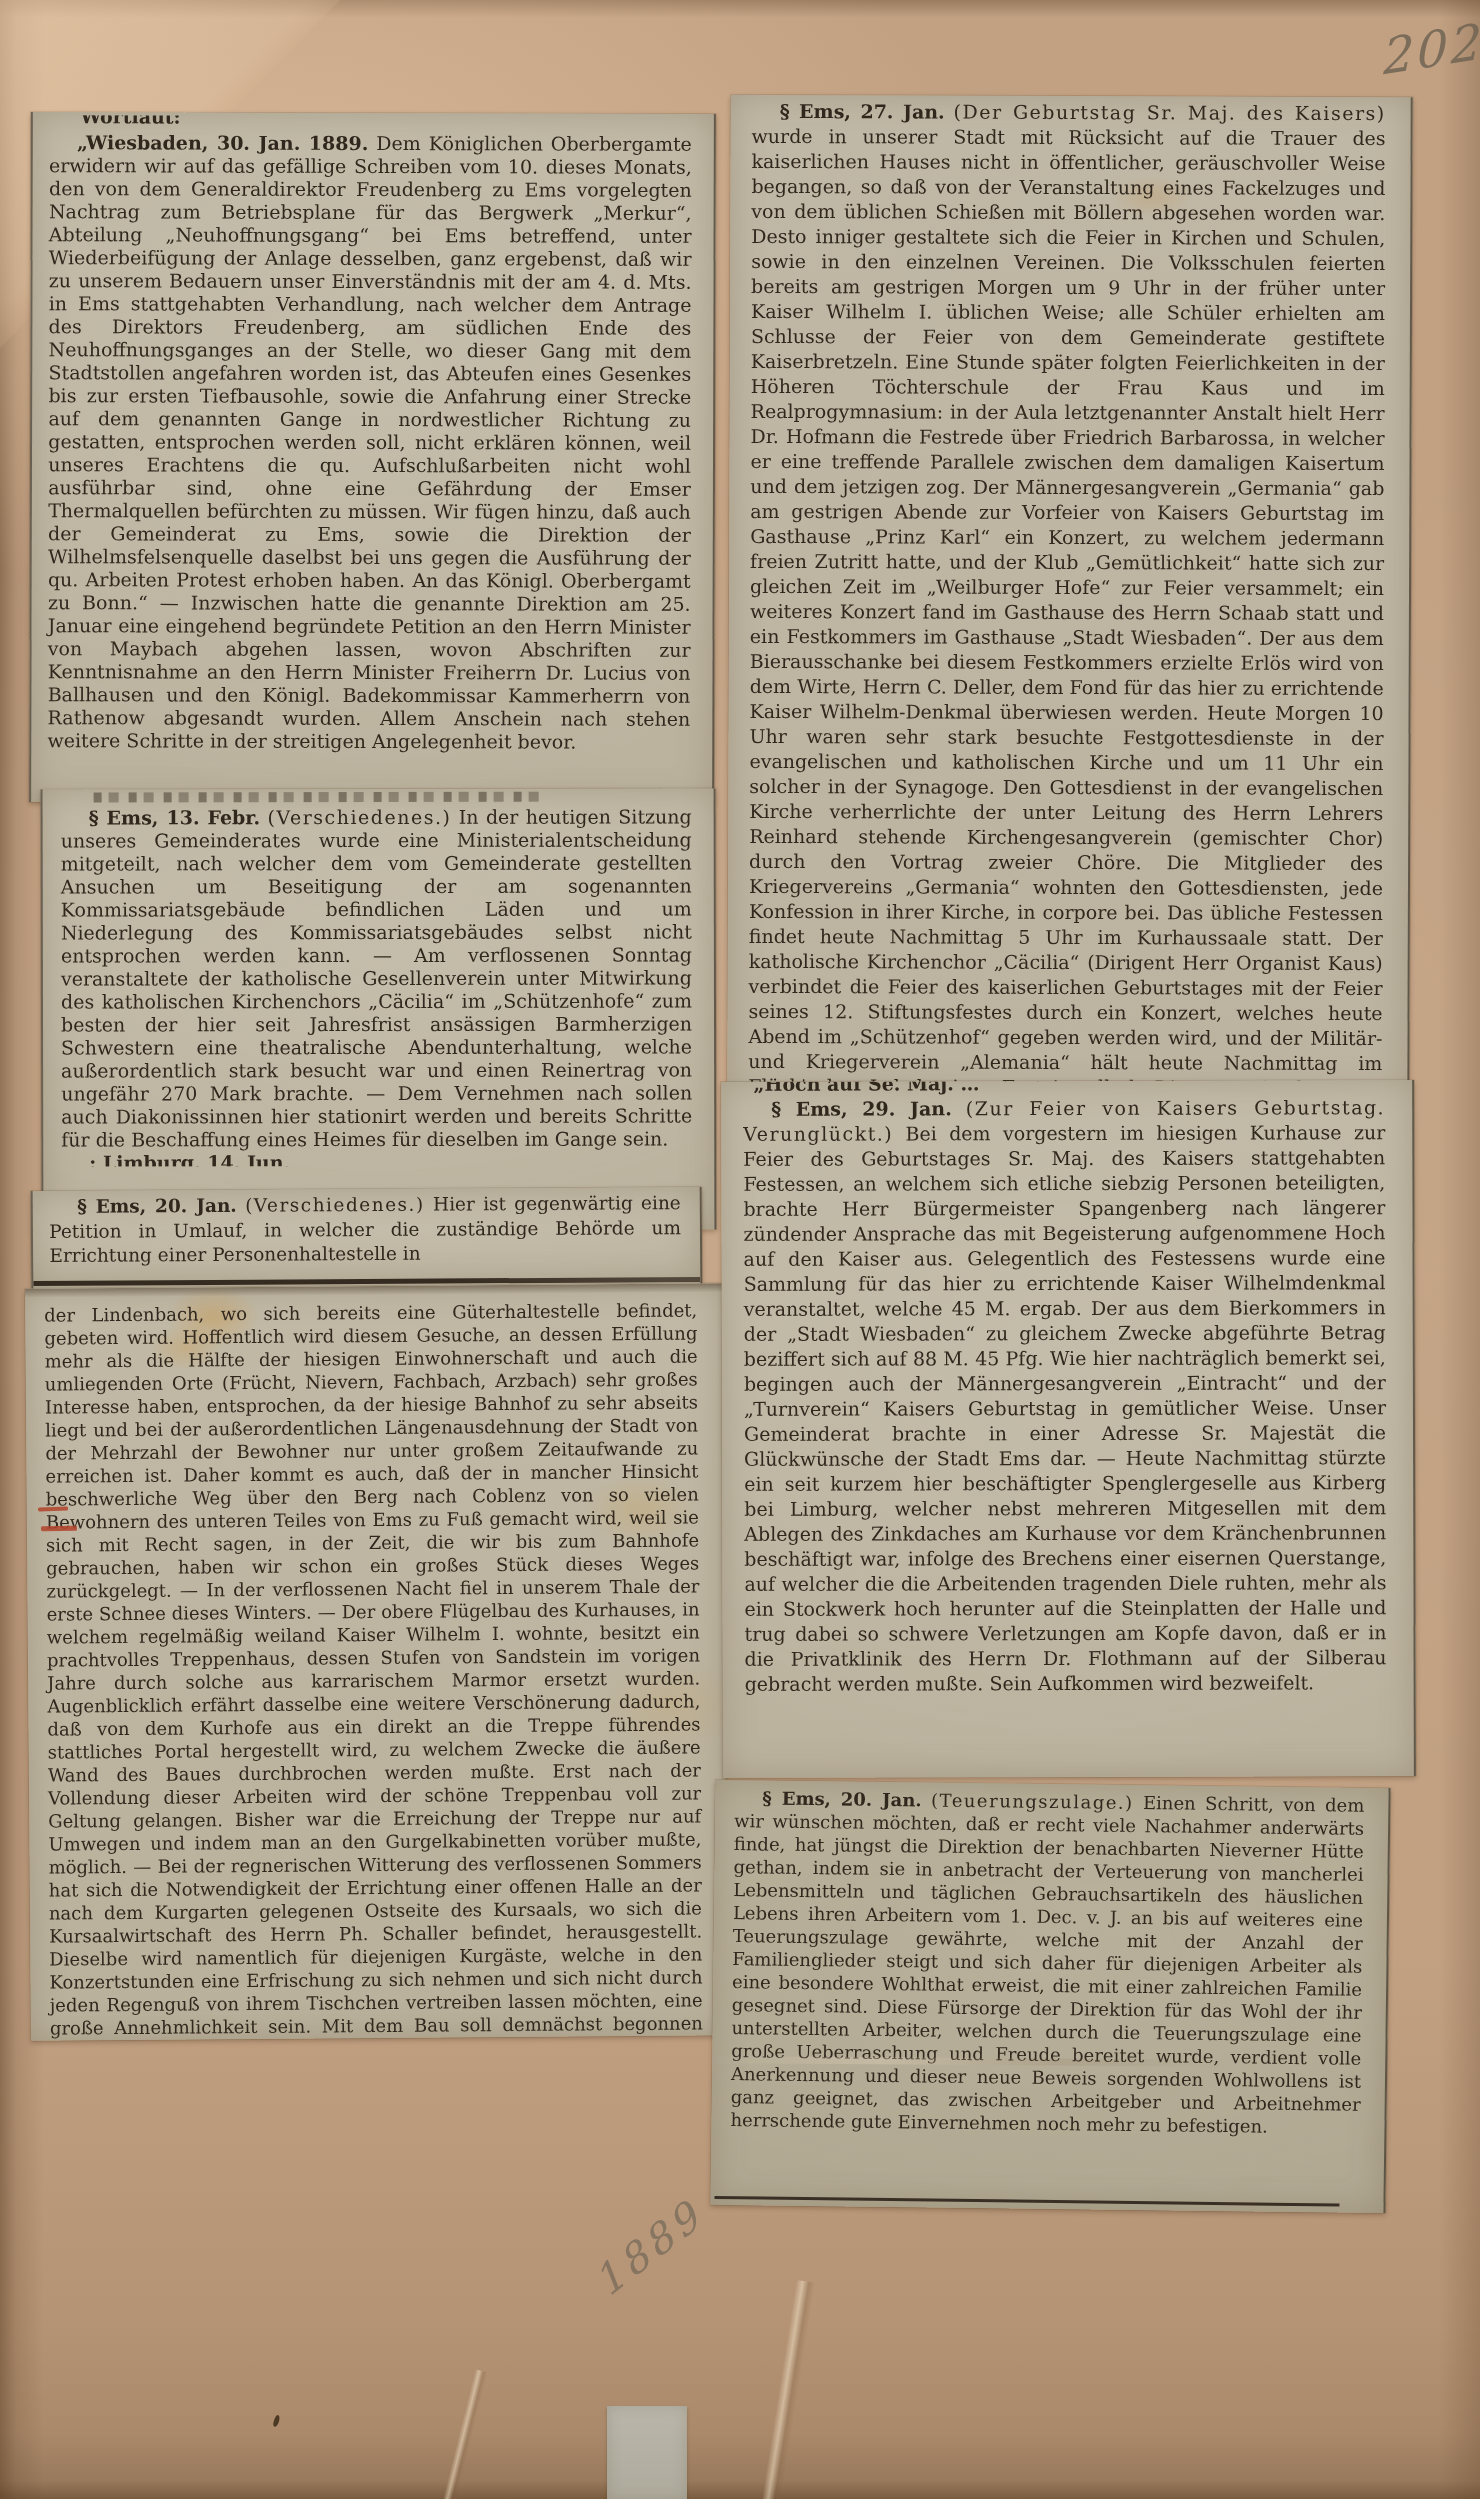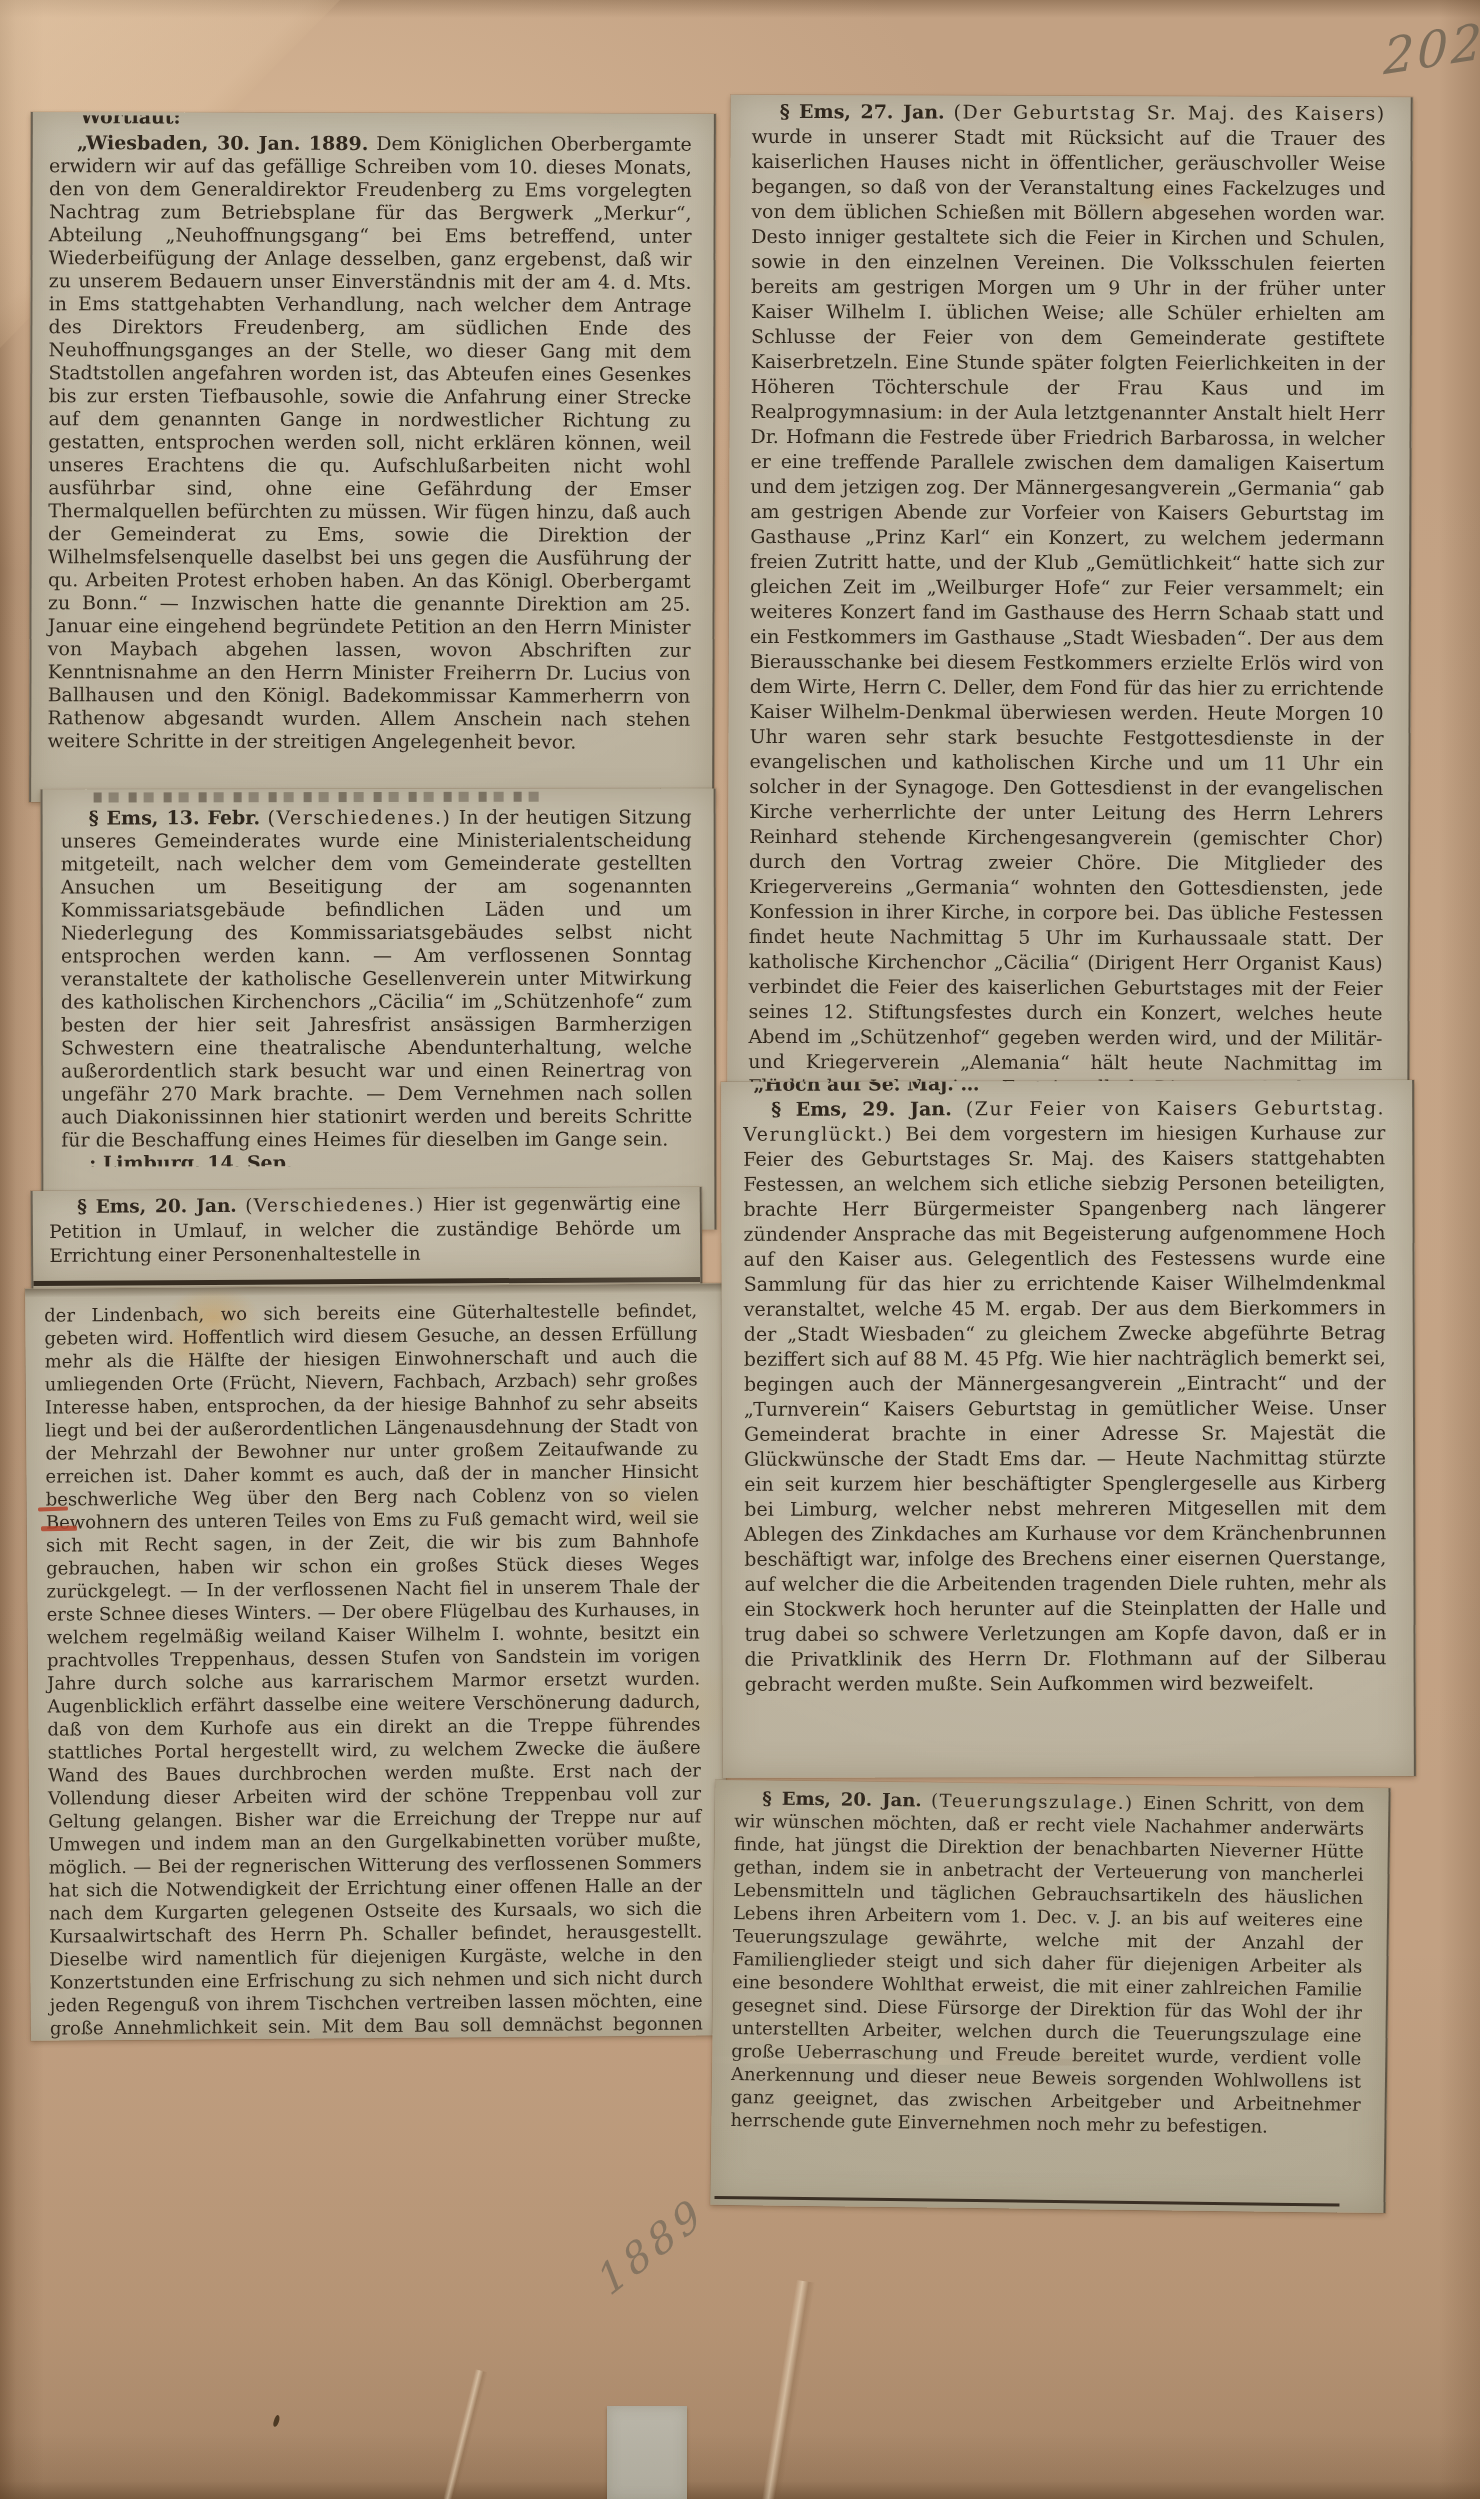--- a/index.html
+++ b/index.html
@@ -100,21 +100,21 @@
 <article class="clip indent vline-l vline-r" id="clipA">
   <span class="cut cut-top" style="height:16.3px;padding-left:31px;">
       <span>Wortlaut:</span>
     </span>
   <p><span class="lead">„Wiesbaden, 30. Jan. 1889.</span> <span>Dem Königlichen Oberbergamte erwidern wir auf das gefällige Schreiben vom 10. dieses Monats, den von dem Generaldirektor Freudenberg zu Ems vorgelegten Nachtrag zum Betriebsplane für das Bergwerk „Merkur“, Abteilung „Neuhoffnungsgang“ bei Ems betreffend, unter Wiederbeifügung der Anlage desselben, ganz ergebenst, daß wir zu unserem Bedauern unser Einverständnis mit der am 4. d. Mts. in Ems stattgehabten Verhandlung, nach welcher dem Antrage des Direktors Freudenberg, am südlichen Ende des Neuhoffnungsganges an der Stelle, wo dieser Gang mit dem Stadtstollen angefahren worden ist, das Abteufen eines Gesenkes bis zur ersten Tiefbausohle, sowie die Anfahrung einer Strecke auf dem genannten Gange in nordwestlicher Richtung zu gestatten, entsprochen werden soll, nicht erklären können, weil unseres Erachtens die qu. Aufschlußarbeiten nicht wohl ausführbar sind, ohne eine Gefährdung der Emser Thermalquellen befürchten zu müssen. Wir fügen hinzu, daß auch der Gemeinderat zu Ems, sowie die Direktion der Wilhelmsfelsenquelle daselbst bei uns gegen die Ausführung der qu. Arbeiten Protest erhoben haben. An das Königl. Oberbergamt zu Bonn.“ — Inzwischen hatte die genannte Direktion am 25. Januar eine eingehend begründete Petition an den Herrn Minister von Maybach abgehen lassen, wovon Abschriften zur Kenntnisnahme an den Herrn Minister Freiherrn Dr. Lucius von Ballhausen und den Königl. Badekommissar Kammerherrn von Rathenow abgesandt wurden. Allem Anschein nach stehen weitere Schritte in der streitigen Angelegenheit bevor.</span></p>
 </article>
 
 <article class="clip indent vline-l vline-r" id="clipB">
   <div class="smudge"></div>
   <p><span class="lead">§ Ems, 13. Febr.</span> <span class="topic">(Verschiedenes.)</span> <span>In der heutigen Sitzung unseres Gemeinderates wurde eine Ministerialentscheidung mitgeteilt, nach welcher dem vom Gemeinderate gestellten Ansuchen um Beseitigung der am sogenannten Kommissariatsgebäude befindlichen Läden und um Niederlegung des Kommissariatsgebäudes selbst nicht entsprochen werden kann. — Am verflossenen Sonntag veranstaltete der katholische Gesellenverein unter Mitwirkung des katholischen Kirchenchors „Cäcilia“ im „Schützenhofe“ zum besten der hier seit Jahresfrist ansässigen Barmherzigen Schwestern eine theatralische Abendunterhaltung, welche außerordentlich stark besucht war und einen Reinertrag von ungefähr 270 Mark brachte. — Dem Vernehmen nach sollen auch Diakonissinnen hier stationirt werden und bereits Schritte für die Beschaffung eines Heimes für dieselben im Gange sein.</span></p>
-  <span class="cut cut-bottom" style="padding-left:28px;"><span>: Limburg, 14. Sep.</span></span>
+  <span class="cut cut-bottom" style="padding-left:28px;"><span>: Limburg, 14. Jun.</span></span>
 </article>
 
 <article class="clip indent vline-l vline-r" id="clipC">
   <p><span class="lead">§ Ems, 20. Jan.</span> <span class="topic">(Verschiedenes.)</span> <span>Hier ist gegenwärtig eine Petition in Umlauf, in welcher die zuständige Behörde um Errichtung einer Personenhaltestelle in</span></p>
   <div class="rule-b"></div>
 </article>
 
 <article class="clip" id="clipD">
   <p><span>der Lindenbach, wo sich bereits eine Güterhaltestelle befindet, gebeten wird. Hoffentlich wird diesem Gesuche, an dessen Erfüllung mehr als die Hälfte der hiesigen Einwohnerschaft und auch die umliegenden Orte (Frücht, Nievern, Fachbach, Arzbach) sehr großes Interesse haben, entsprochen, da der hiesige Bahnhof zu sehr abseits liegt und bei der außerordentlichen Längenausdehnung der Stadt von der Mehrzahl der Bewohner nur unter großem Zeitaufwande zu erreichen ist. Daher kommt es auch, daß der in mancher Hinsicht beschwerliche Weg über den Berg nach Coblenz von so vielen Bewohnern des unteren Teiles von Ems zu Fuß gemacht wird, weil sie sich mit Recht sagen, in der Zeit, die wir bis zum Bahnhofe gebrauchen, haben wir schon ein großes Stück dieses Weges zurückgelegt. — In der verflossenen Nacht fiel in unserem Thale der erste Schnee dieses Winters. — Der obere Flügelbau des Kurhauses, in welchem regelmäßig weiland Kaiser Wilhelm I. wohnte, besitzt ein prachtvolles Treppenhaus, dessen Stufen von Sandstein im vorigen Jahre durch solche aus karrarischem Marmor ersetzt wurden. Augenblicklich erfährt dasselbe eine weitere Verschönerung dadurch, daß von dem Kurhofe aus ein direkt an die Treppe führendes stattliches Portal hergestellt wird, zu welchem Zwecke die äußere Wand des Baues durchbrochen werden mußte. Erst nach der Vollendung dieser Arbeiten wird der schöne Treppenbau voll zur Geltung gelangen. Bisher war die Erreichung der Treppe nur auf Umwegen und indem man an den Gurgelkabinetten vorüber mußte, möglich. — Bei der regnerischen Witterung des verflossenen Sommers hat sich die Notwendigkeit der Errichtung einer offenen Halle an der nach dem Kurgarten gelegenen Ostseite des Kursaals, wo sich die Kursaalwirtschaft des Herrn Ph. Schaller befindet, herausgestellt. Dieselbe wird namentlich für diejenigen Kurgäste, welche in den Konzertstunden eine Erfrischung zu sich nehmen und sich nicht durch jeden Regenguß von ihrem Tischchen vertreiben lassen möchten, eine große Annehmlichkeit sein. Mit dem Bau soll demnächst begonnen werden.</span></p>
 </article>

